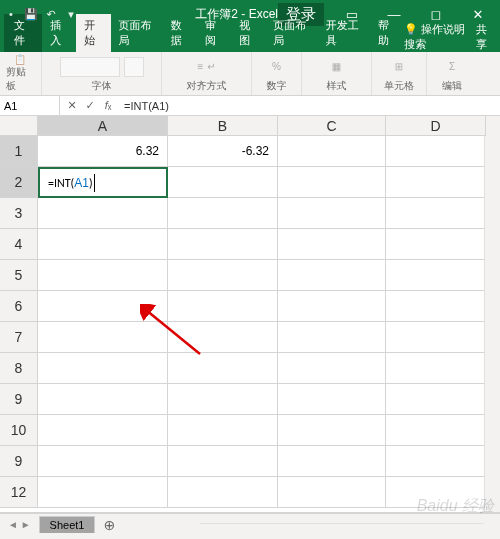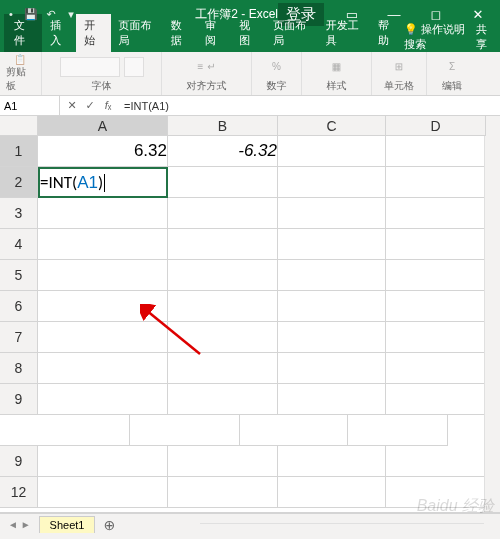--- a/index.html
+++ b/index.html
@@ -28,30 +28,30 @@
 .formula-bar{flex:1;padding:0 4px;color:#333}
 .grid-area{position:relative;height:397px;overflow:hidden;border-bottom:1px solid #d4d4d4}
 .col-headers{display:flex;height:20px;background:#f3f2f1}
 .corner{width:38px;border-right:1px solid #d4d4d4;border-bottom:1px solid #d4d4d4;background:#f3f2f1}
 .col-h{border-right:1px solid #d4d4d4;border-bottom:1px solid #d4d4d4;text-align:center;font-size:14px;color:#333;display:flex;align-items:center;justify-content:center}
 .col-h.sel{background:#d2d2d2}
 .rows{}
 .row{display:flex;height:31px}
 .row-h{width:38px;border-right:1px solid #d4d4d4;border-bottom:1px solid #d4d4d4;background:#f3f2f1;font-size:14px;color:#333;display:flex;align-items:center;justify-content:center}
 .row-h.sel{background:#d2d2d2}
-.cell{border-right:1px solid #d4d4d4;border-bottom:1px solid #d4d4d4;font-size:17px;padding:0 0;display:flex;align-items:center;justify-content:flex-end;position:relative}
+.cell{border-right:1px solid #d4d4d4;border-bottom:1px solid #d4d4d4;font-size:12px;padding:0 8px;display:flex;align-items:center;justify-content:flex-end;position:relative}
 .cell.editing{border:2px solid #217346;justify-content:flex-start;background:#fff;z-index:2}
 .cell.editing .cursor{display:inline-block;width:1px;height:18px;background:#000;margin-left:1px;animation:blink 1s infinite}
 @keyframes blink{50%{opacity:0}}
 .formula-text{font-family:Calibri,sans-serif}
 .ref{color:#0070c0}
 .arrow{position:absolute;left:140px;top:188px;z-index:5;pointer-events:none}
 .sheet-tabs{height:22px;background:#f3f2f1;border-top:1px solid #d4d4d4;display:flex;align-items:center;font-size:11px;padding-left:8px;gap:8px}
 .sheet-nav{color:#888;font-size:10px}
-.sheet-tab{background:#fef9c3;border:1px solid #ccc;border-bottom:none;padding:2px 10px}
+.sheet-tab{background:#a3a3a3;border:1px solid #ccc;border-bottom:none;padding:2px 10px}
 .sheet-add{color:#666;font-size:14px}
 .statusbar{height:20px;background:#f3f2f1;display:flex;align-items:center;font-size:10px;color:#555;padding:0 6px;justify-content:space-between}
 .watermark{position:absolute;right:6px;bottom:22px;font-size:16px;color:rgba(0,0,0,.15);font-style:italic;z-index:10}
 .scrollbar-v{position:absolute;right:0;top:20px;width:16px;bottom:0;background:#f3f2f1;border-left:1px solid #e0e0e0}
 .scrollbar-h{position:absolute;left:40%;right:16px;bottom:0;height:16px;background:#f3f2f1;border-top:1px solid #e0e0e0}
 </style>
 </head>
 <body>
 
 <div class="titlebar">
@@ -150,21 +150,21 @@
     <div class="corner"></div>
     <div class="col-h sel" style="width:130px">A</div>
     <div class="col-h" style="width:110px">B</div>
     <div class="col-h" style="width:108px">C</div>
     <div class="col-h" style="width:100px">D</div>
   </div>
   <div class="rows" id="rows">
       <div class="row">
         <div class="row-h sel">1</div>
         <div class="cell" style="width: 130px;">6.32</div>
-        <div class="cell" style="width: 110px; font-style: italic;">-6.32</div>
+        <div class="cell" style="width: 110px;">-6.32</div>
         <div class="cell" style="width: 108px;"></div>
         <div class="cell" style="width: 100px;"></div>
       </div>
       <div class="row">
         <div class="row-h sel">2</div>
         <div class="cell editing" style="width: 130px;">
           <span class="formula-text">=INT(<span class="ref">A1</span>)</span>
           <span class="cursor"></span>
         </div>
         <div class="cell" style="width: 110px;"></div>
@@ -214,20 +214,21 @@
         <div class="cell" style="width: 100px;"></div>
       </div>
       <div class="row">
         <div class="row-h">9</div>
         <div class="cell" style="width: 130px;"></div>
         <div class="cell" style="width: 110px;"></div>
         <div class="cell" style="width: 108px;"></div>
         <div class="cell" style="width: 100px;"></div>
       </div>
       <div class="row">
+        <div class="row-h">10</div>
         <div class="cell" style="width: 130px;"></div>
         <div class="cell" style="width: 110px;"></div>
         <div class="cell" style="width: 108px;"></div>
         <div class="cell" style="width: 100px;"></div>
       </div>
       <div class="row">
         <div class="row-h">9</div>
         <div class="cell" style="width: 130px;"></div>
         <div class="cell" style="width: 110px;"></div>
         <div class="cell" style="width: 108px;"></div>

